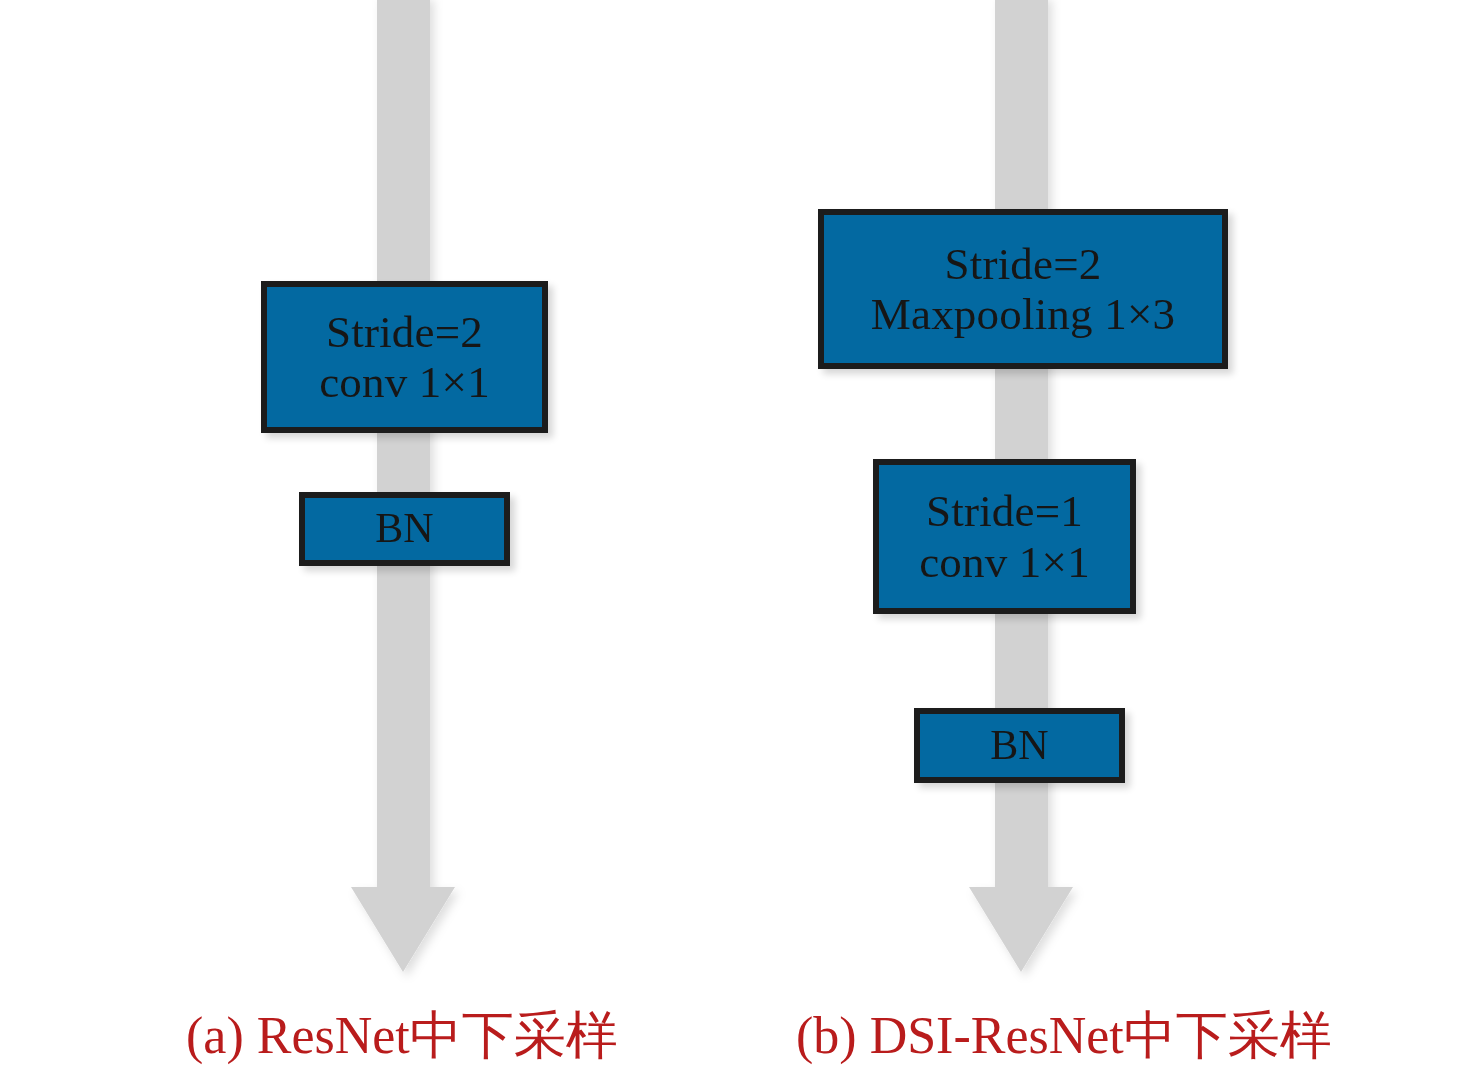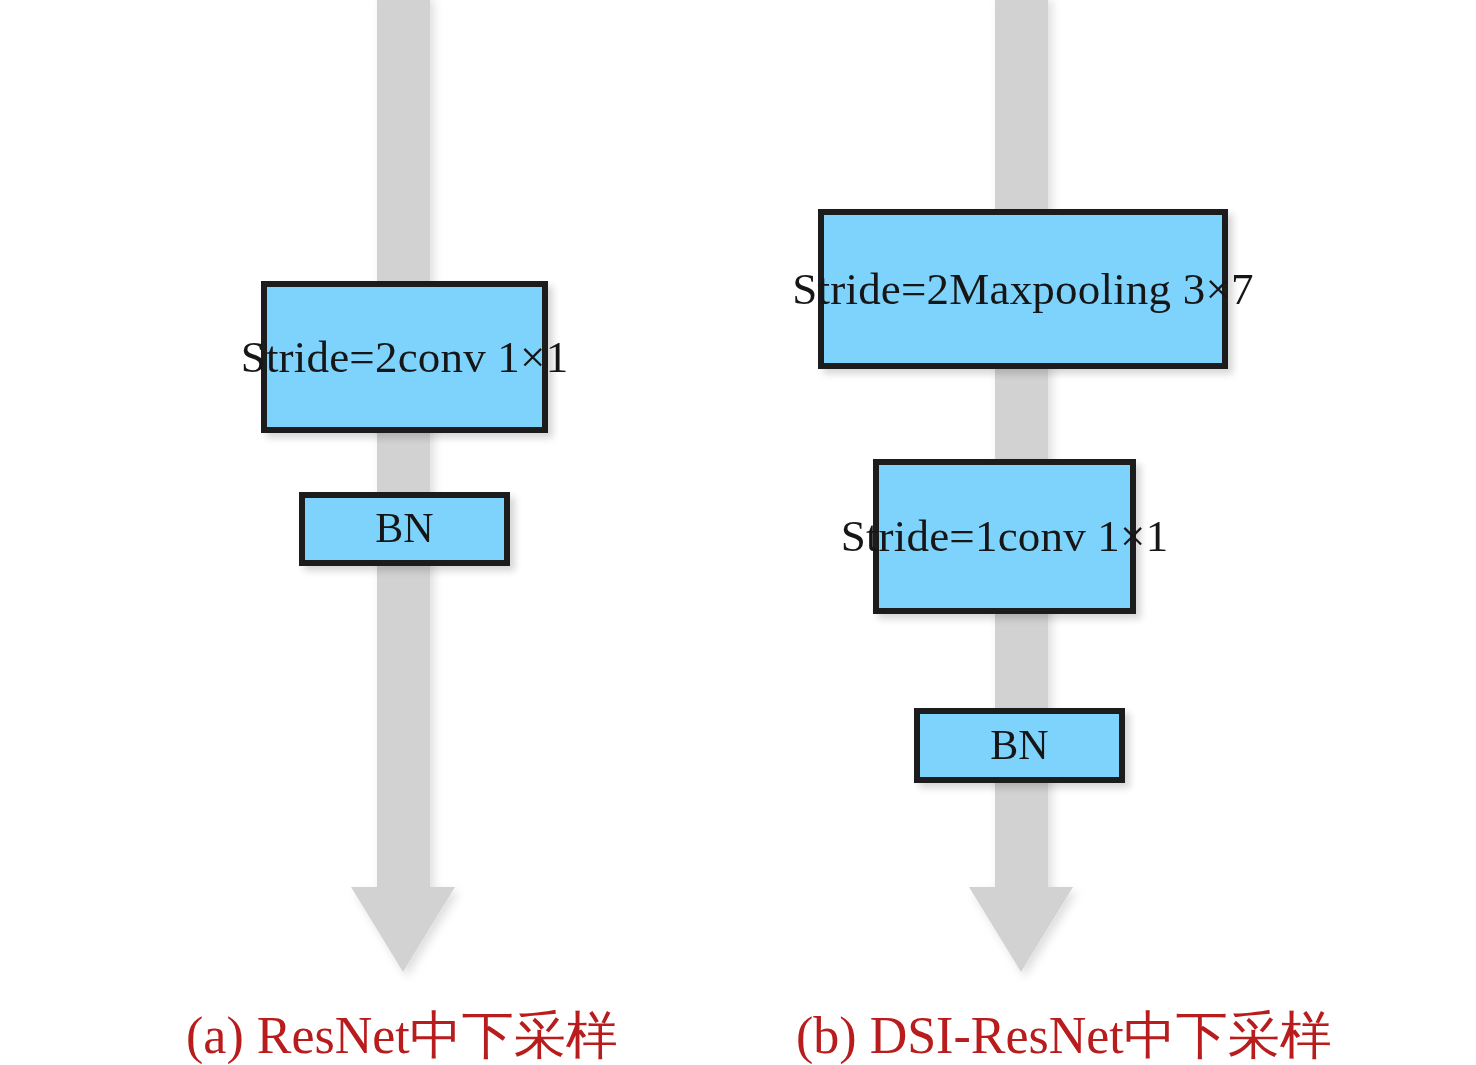--- a/index.html
+++ b/index.html
@@ -30,25 +30,25 @@
     left: 0;
     top: 0;
     width: 1476px;
     height: 1065px;
     pointer-events: none;
   }
 
   
   .proc-box {
     position: absolute;
-    background: #7dd3fc;
+    background: #0369a1;
     border: 6px solid #1c1c1c;
     box-sizing: border-box;
     display: flex;
-    flex-direction: row;
+    flex-direction: column;
     align-items: center;
     justify-content: center;
     box-shadow: 5px 5px 7px rgba(0,0,0,0.16);
   }
   .proc-box .line {
     display: block;
     line-height: 1.12;
     white-space: nowrap;
     letter-spacing: 0.2px;
     color: #161616;
@@ -132,21 +132,21 @@
     <span class="line">Stride=2</span>
     <span class="line">conv 1×1</span>
   </div>
 
   <div class="proc-box" id="box-a-bn">
     <span class="line">BN</span>
   </div>
 
   <div class="proc-box" id="box-b-maxpool">
     <span class="line">Stride=2</span>
-    <span class="line">Maxpooling 3×7</span>
+    <span class="line">Maxpooling 1×3</span>
   </div>
 
   <div class="proc-box" id="box-b-conv">
     <span class="line">Stride=1</span>
     <span class="line">conv 1×1</span>
   </div>
 
   <div class="proc-box" id="box-b-bn">
     <span class="line">BN</span>
   </div>

